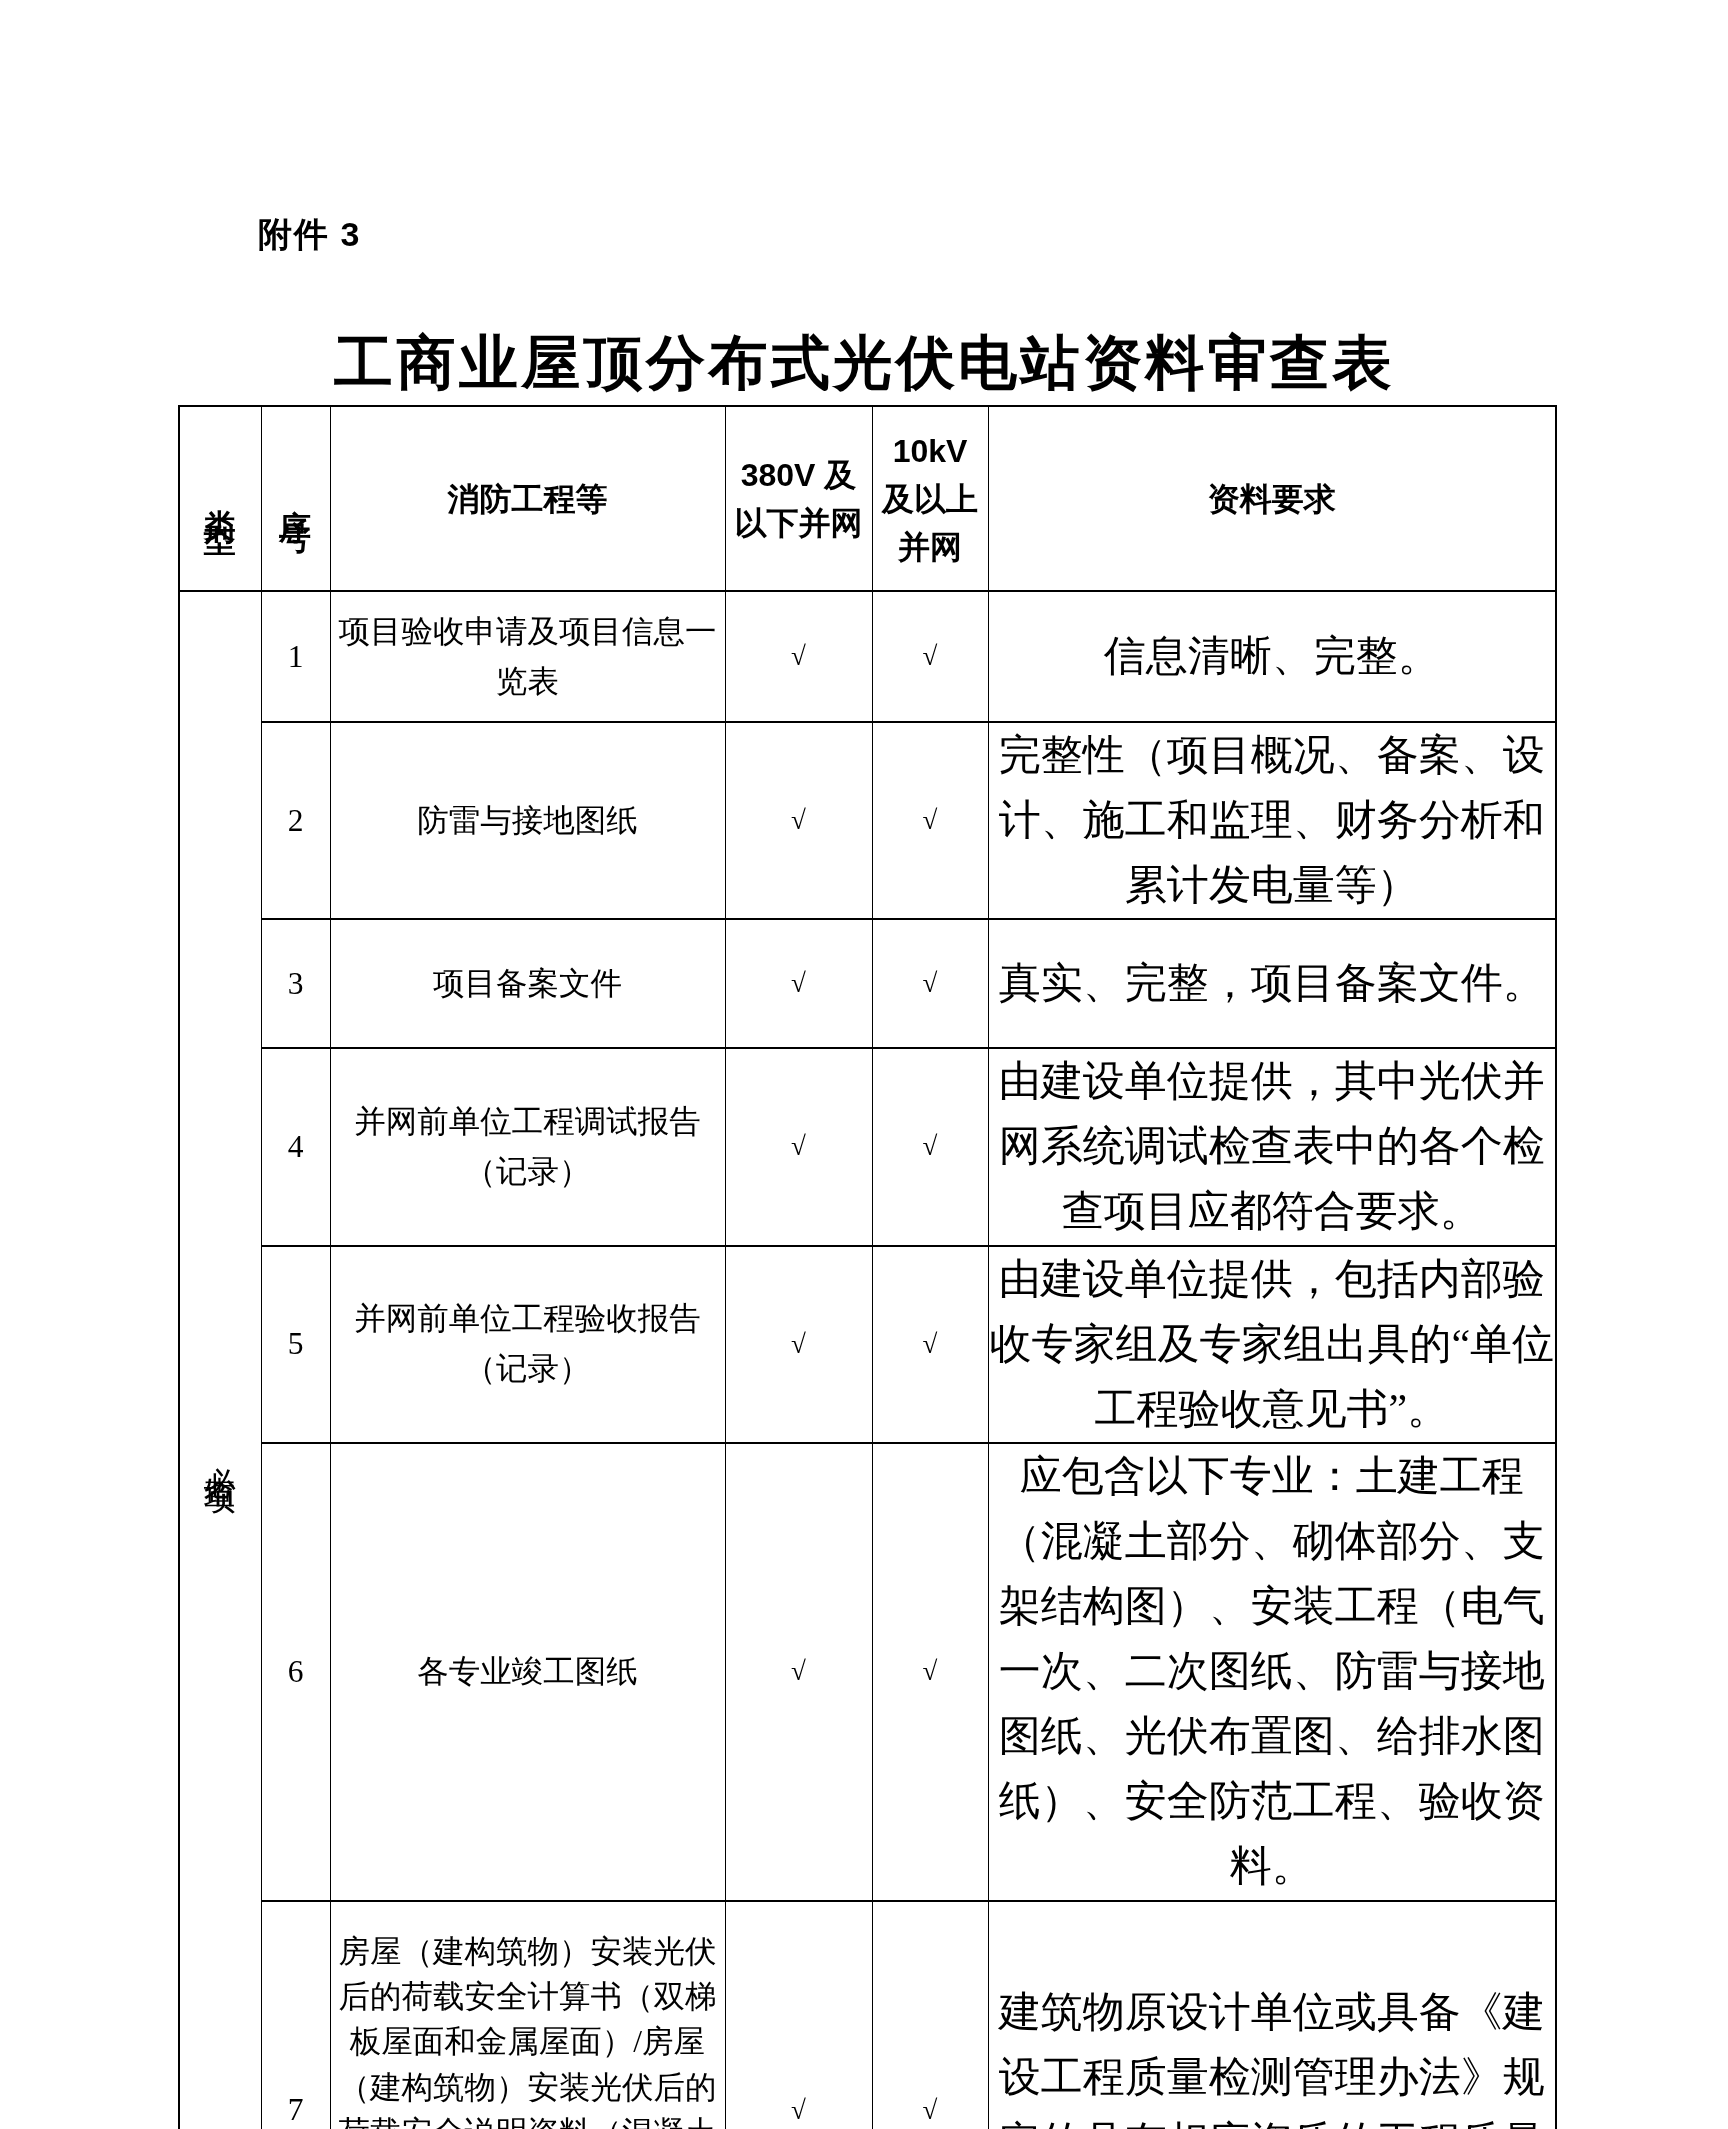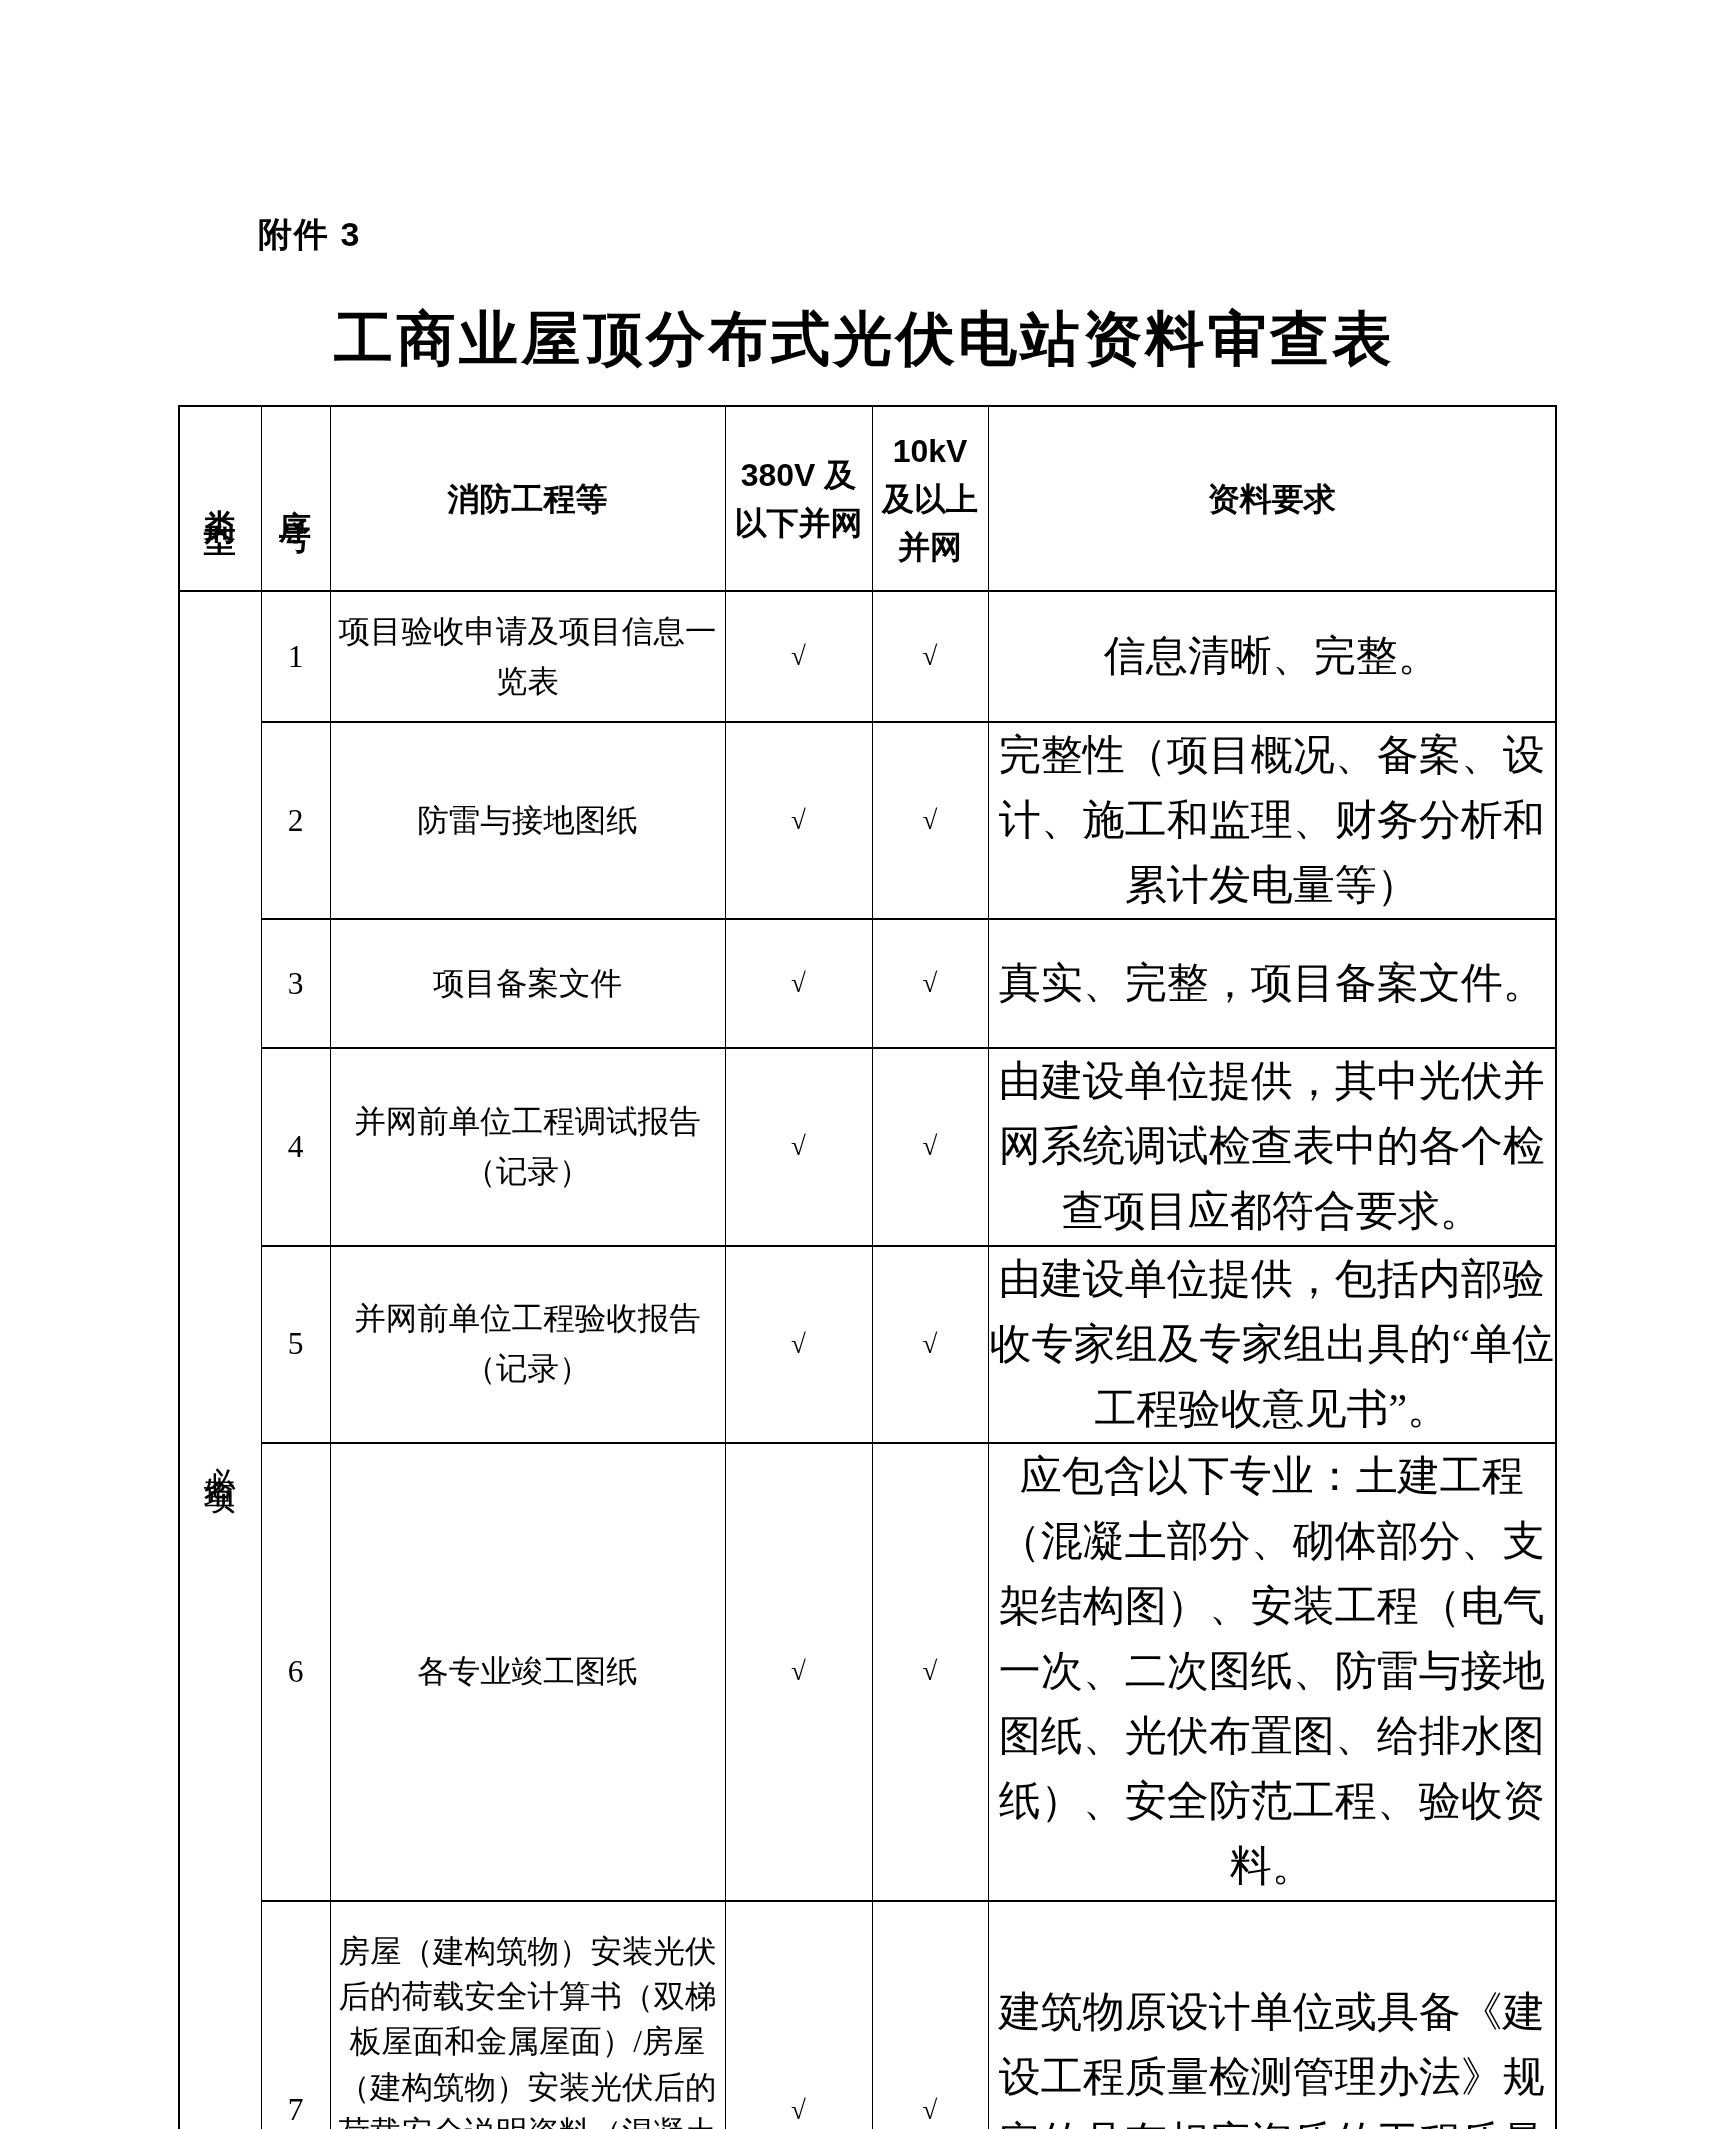--- a/index.html
+++ b/index.html
@@ -21,21 +21,21 @@
     font-family: "Liberation Sans", sans-serif;
     font-weight: bold;
     font-size: 34px;
     letter-spacing: 1.7px;
     white-space: nowrap;
   }
   .doc-title {
     position: absolute;
     left: 0;
     right: 0;
-    top: 300px;
+    top: 324px;
     text-align: center;
     font-family: "Liberation Serif", serif;
     font-weight: bold;
     font-size: 59px;
     letter-spacing: 3.4px;
     white-space: nowrap;
   }
   table.review-table {
     position: absolute;
     left: 178px;

